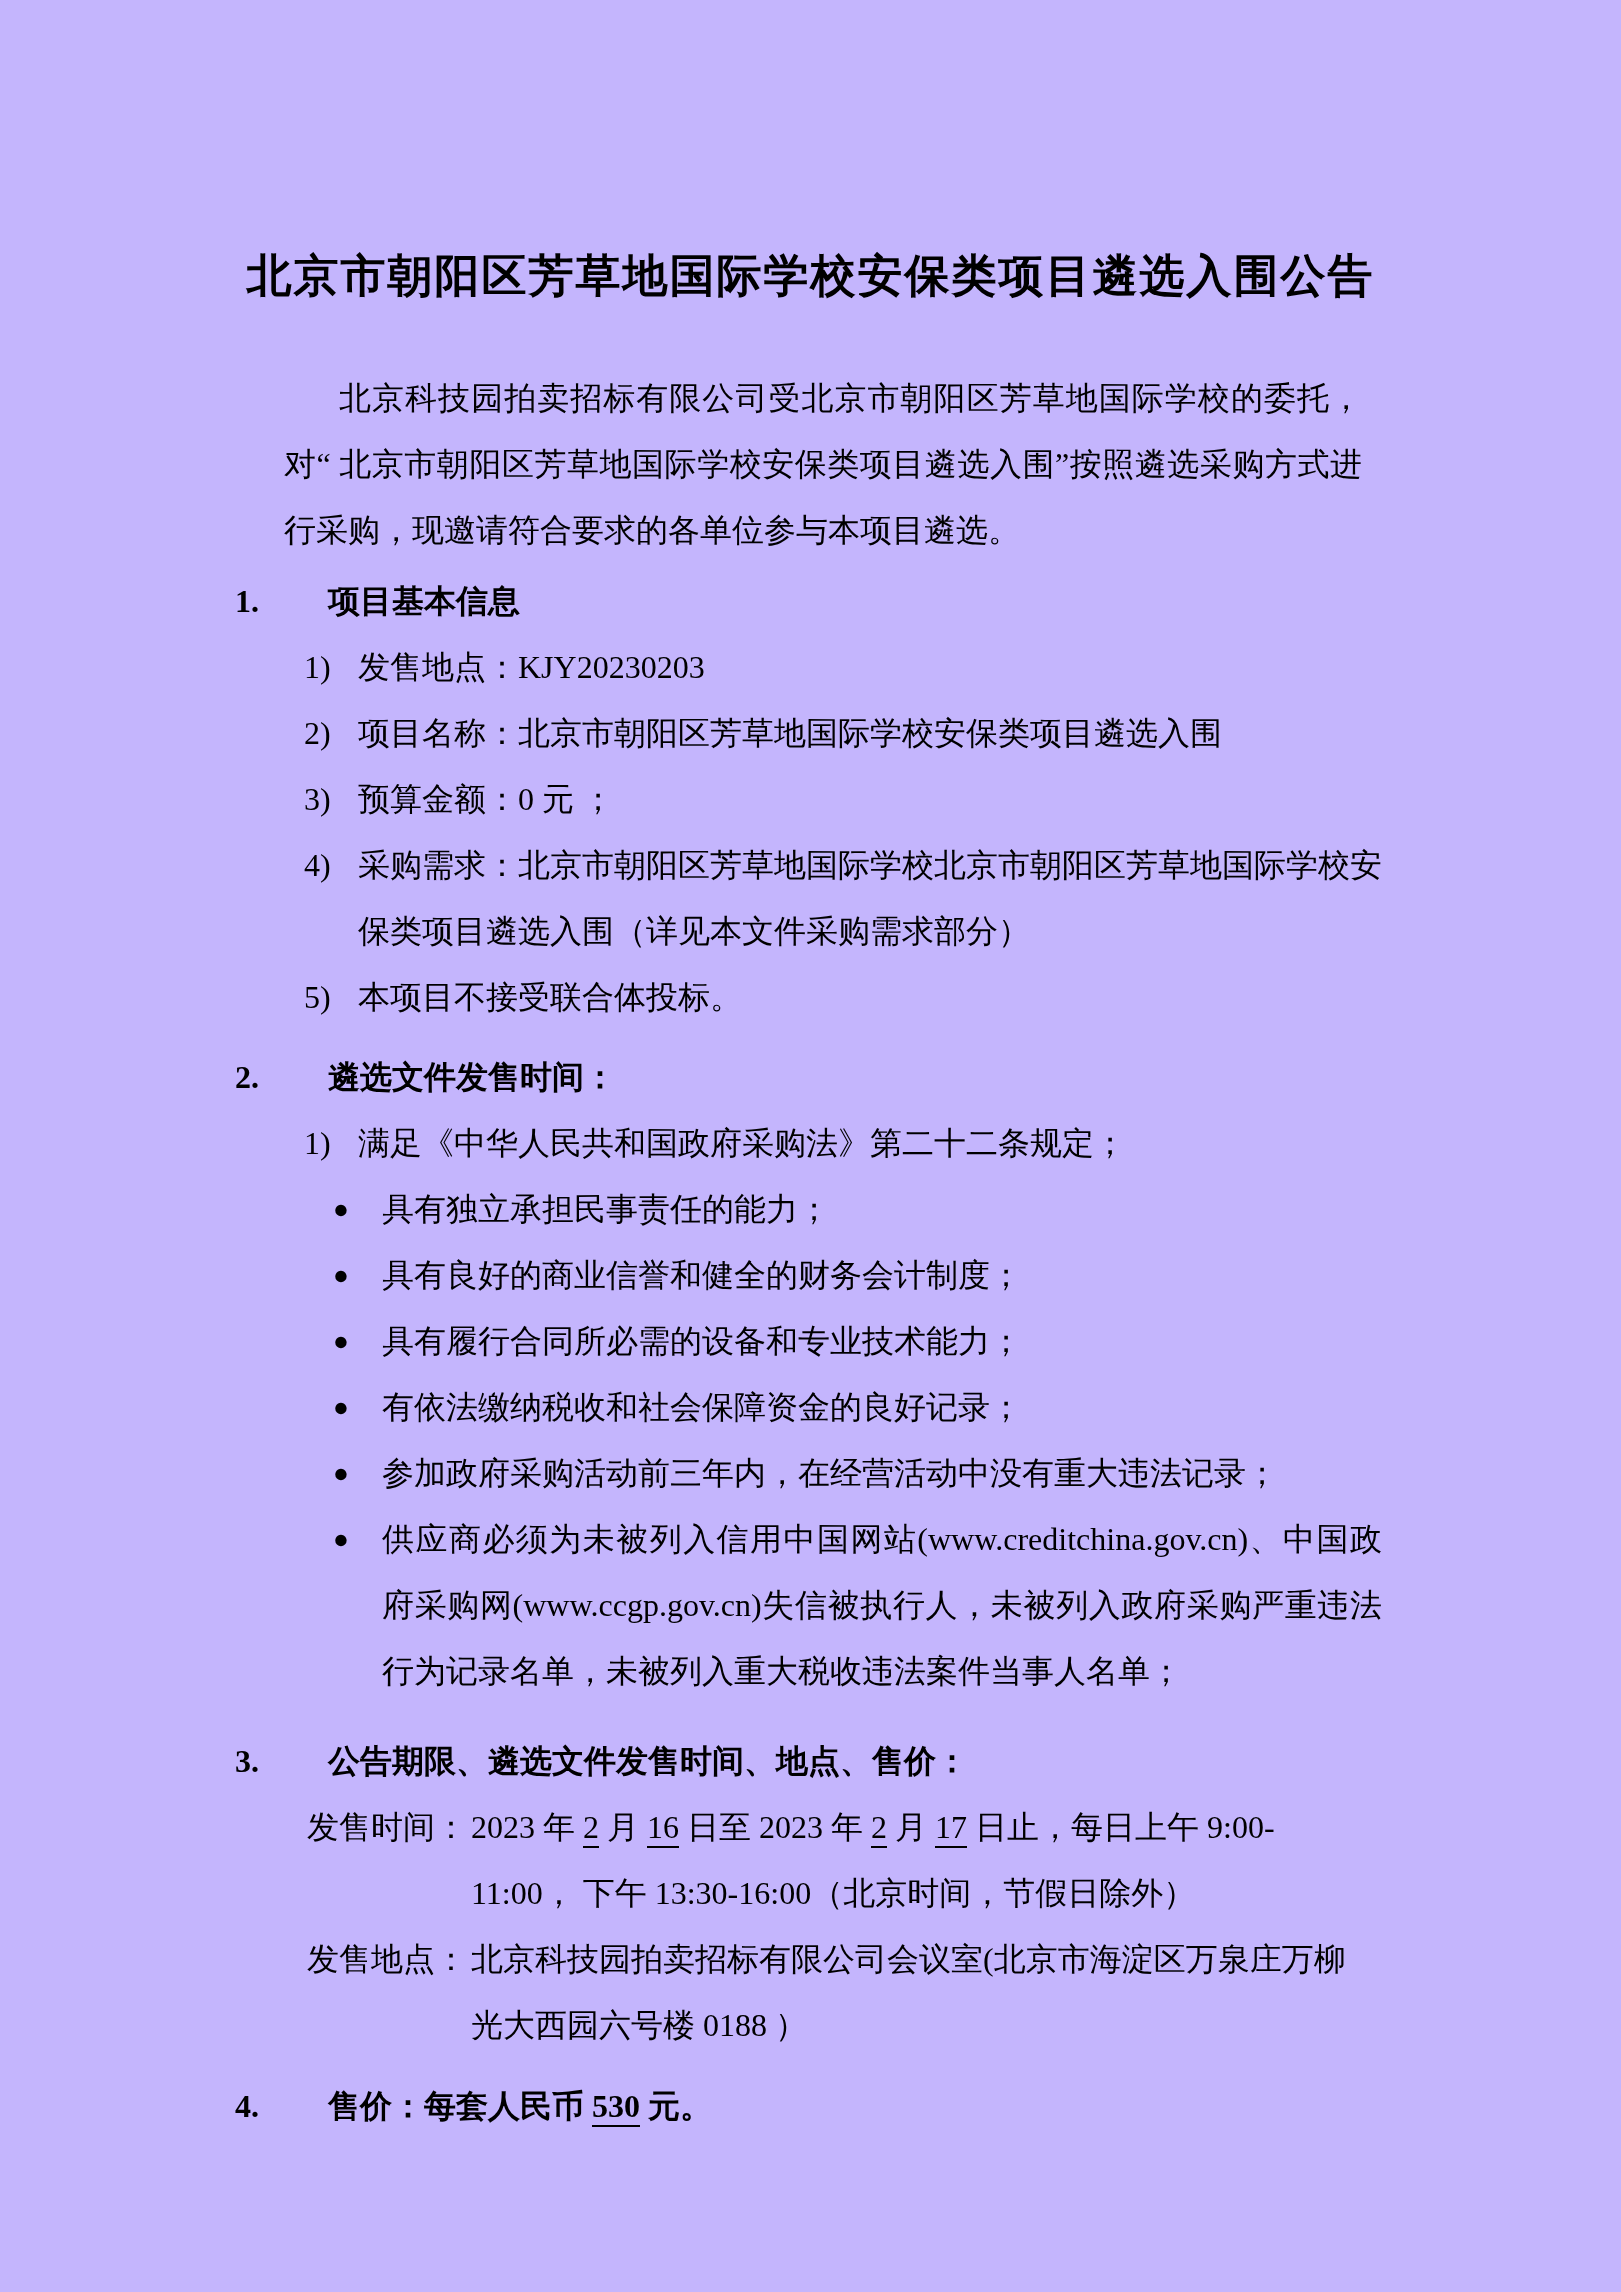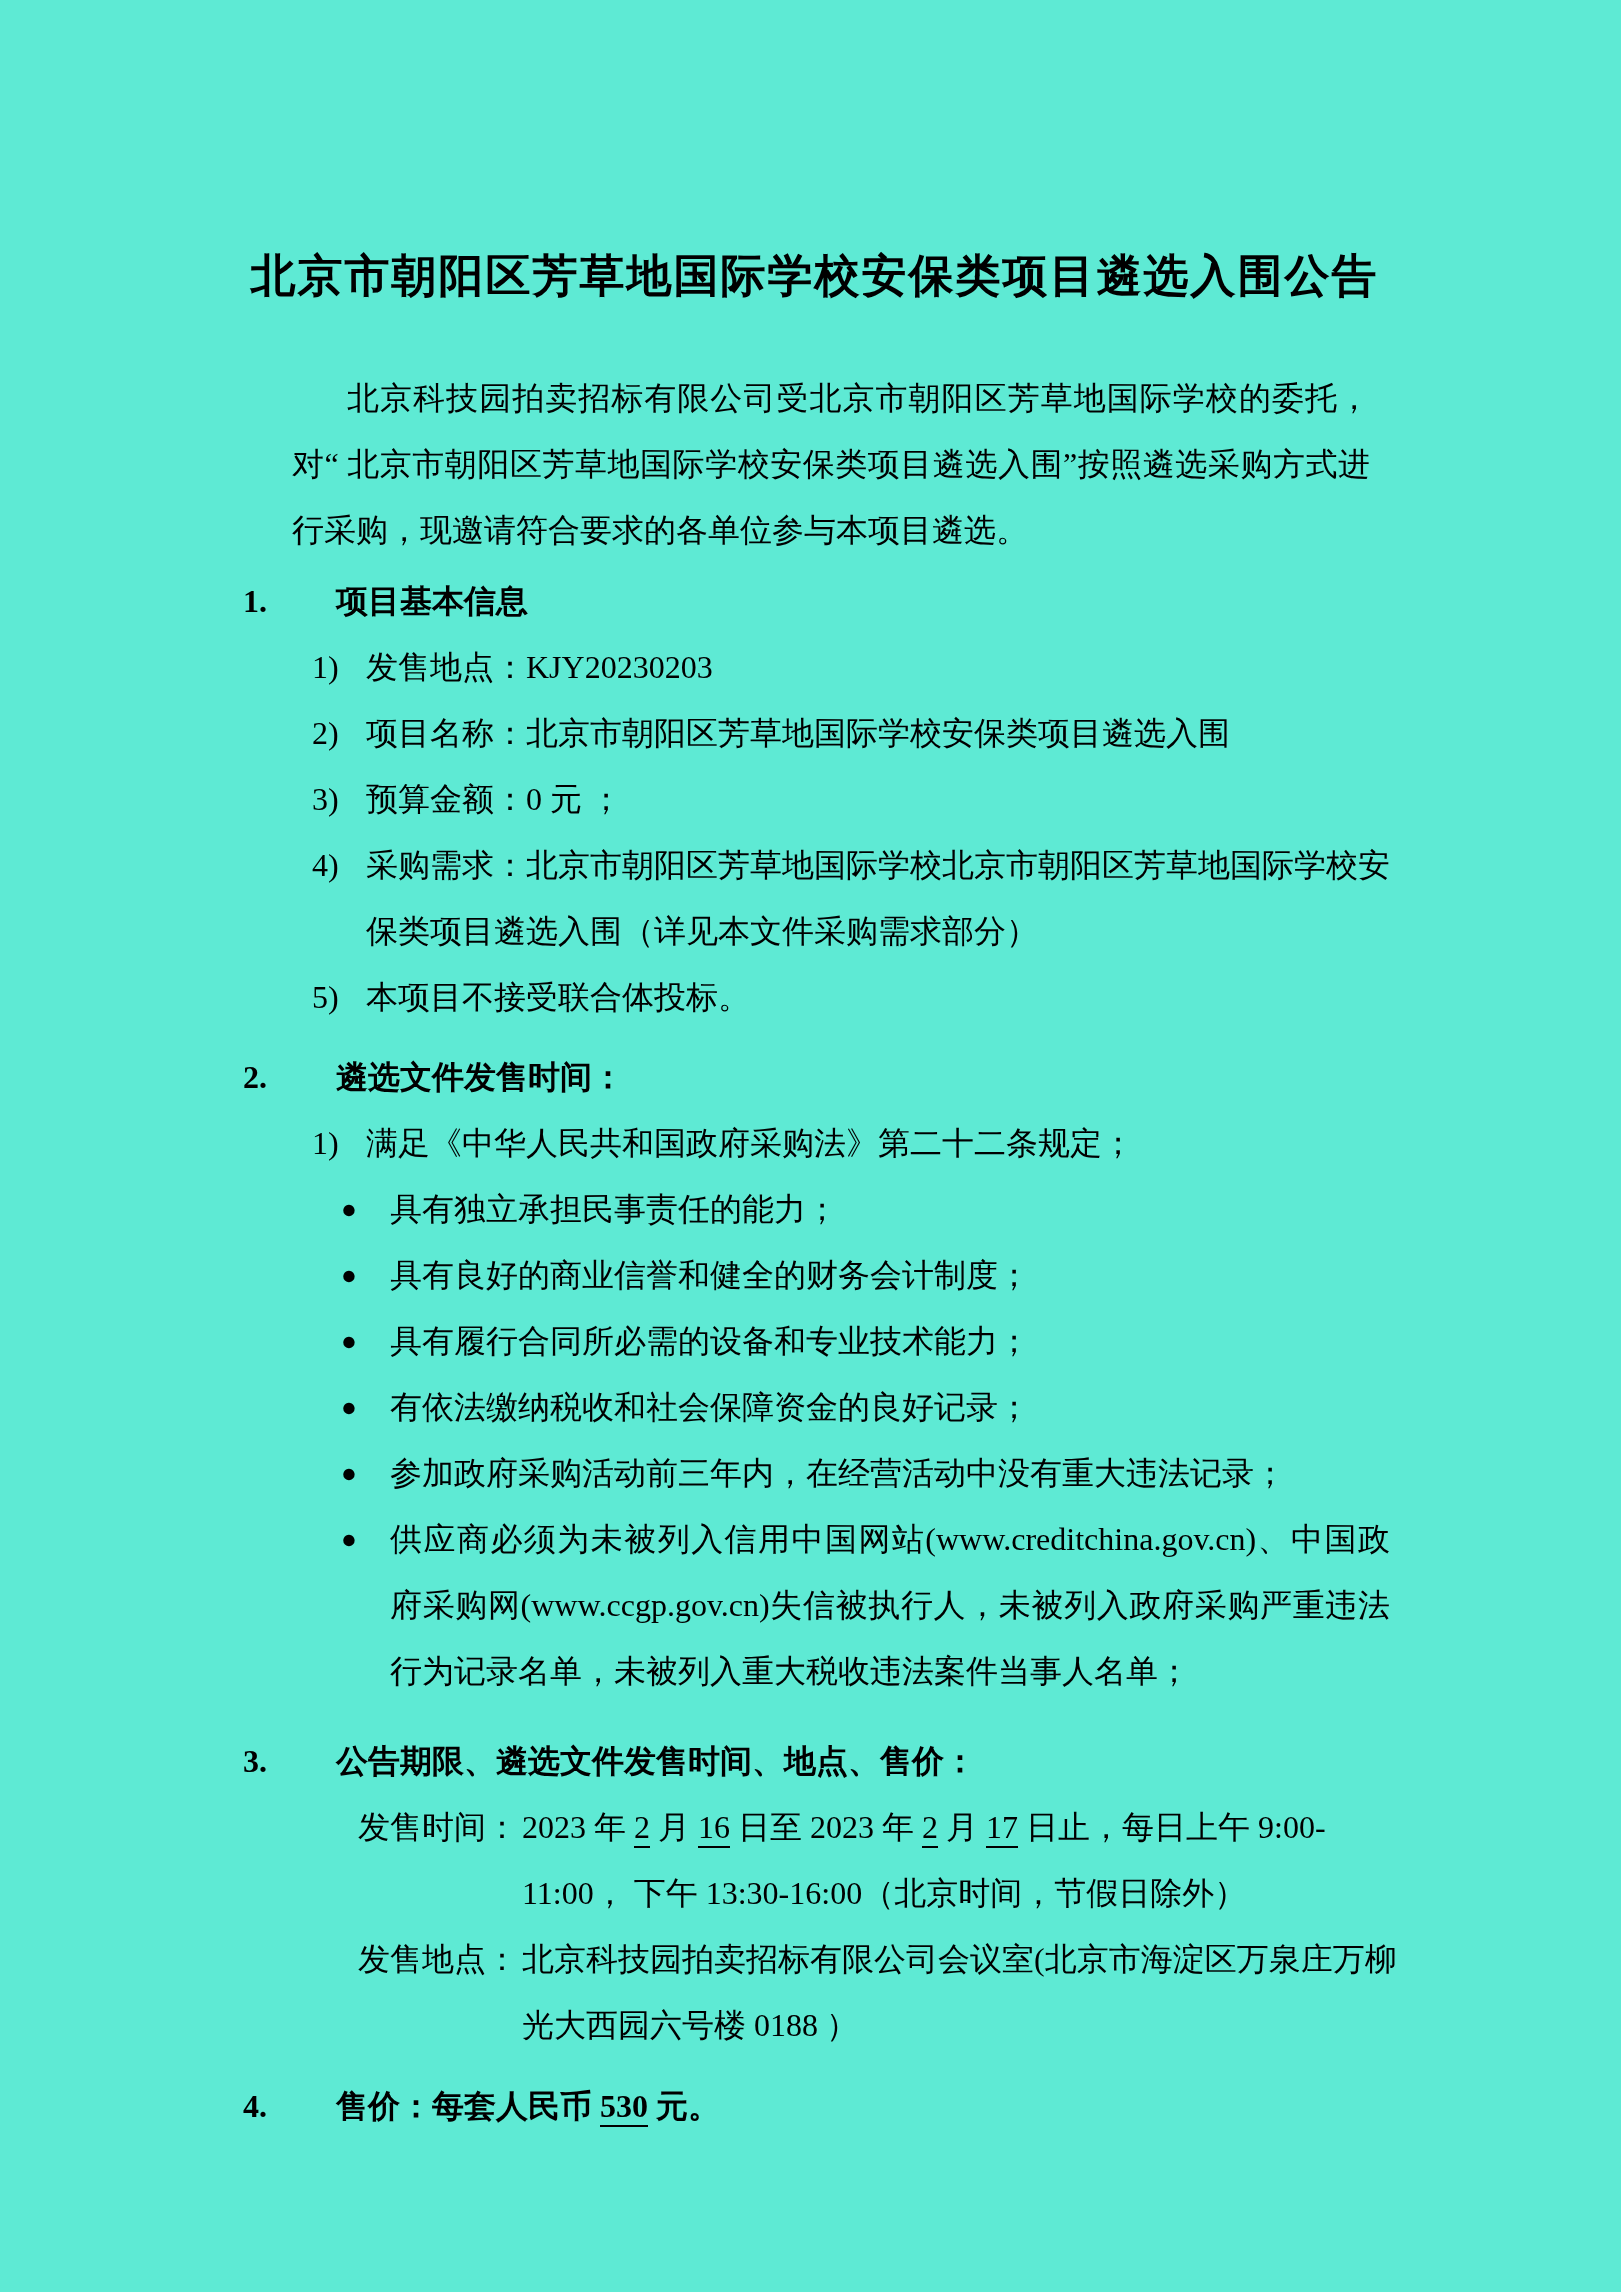--- a/index.html
+++ b/index.html
@@ -1,28 +1,27 @@
 <!DOCTYPE html>
 <html><head>
 <meta charset="utf-8">
 <style>
   html, body { margin: 0; padding: 0; background: #ffffff; }
   .page {
     position: relative;
     width: 1621px;
     height: 2293px;
-    background: #5eead4;
+    background: #c4b5fd;
     color: #000000;
     font-family: "Liberation Serif", "DejaVu Serif", serif;
     font-size: 32px;
     line-height: 66px;
     overflow: hidden;
     box-sizing: border-box;
     padding-top: 243px;
-    padding-left: 8px;
   }
   .doc-title {
     text-align: center;
     font-size: 45px;
     font-weight: bold;
     line-height: 66px;
     letter-spacing: 2px;
     margin: 0 118px 56px 118px;
     white-space: nowrap;
   }
@@ -42,21 +41,21 @@
   .mt-s2 { margin-top: 13.7px; }
   .mt-s3 { margin-top: 24.5px; }
   .mt-s4 { margin-top: 14.7px; }
   .sub-item { display: flex; margin-left: 304px; }
   .sub-num { flex: 0 0 54px; }
   .sub-text { width: 1024px; text-align: justify; }
   .bullet-item { display: flex; margin-left: 333px; }
   .bullet-glyph { flex: 0 0 49px; font-size: 26.5px; line-height: 66px; }
   .bullet-text { width: 1000px; text-align: justify; }
   .sale-row { display: flex; margin-left: 307px; }
-  .sale-label { flex: 0 0 164px; white-space: nowrap; margin-left: 43px; }
+  .sale-label { flex: 0 0 164px; white-space: nowrap; }
   .sale-content { width: 921px; }
   .u {
     text-decoration: underline;
     text-underline-offset: 7.8px;
     text-decoration-thickness: 2px;
   }
 </style>
 </head>
 <body>
 

